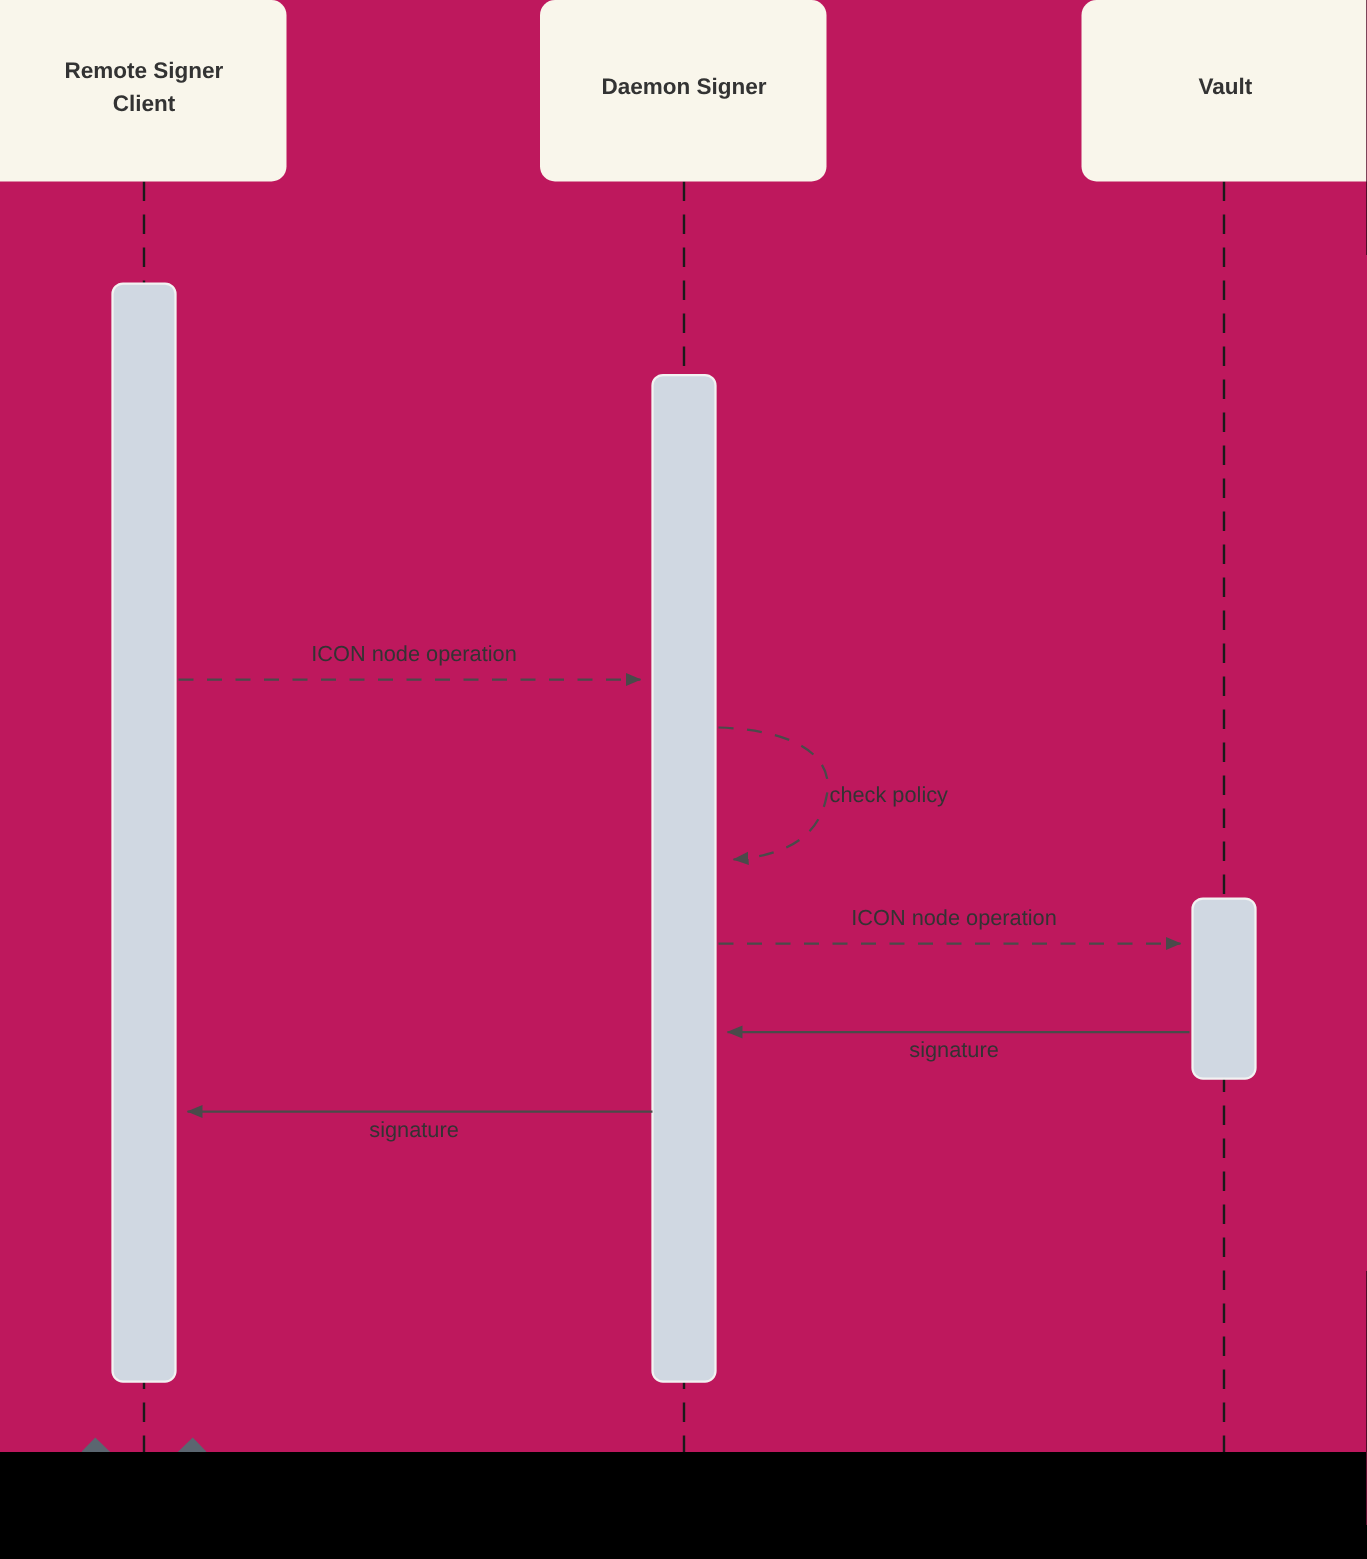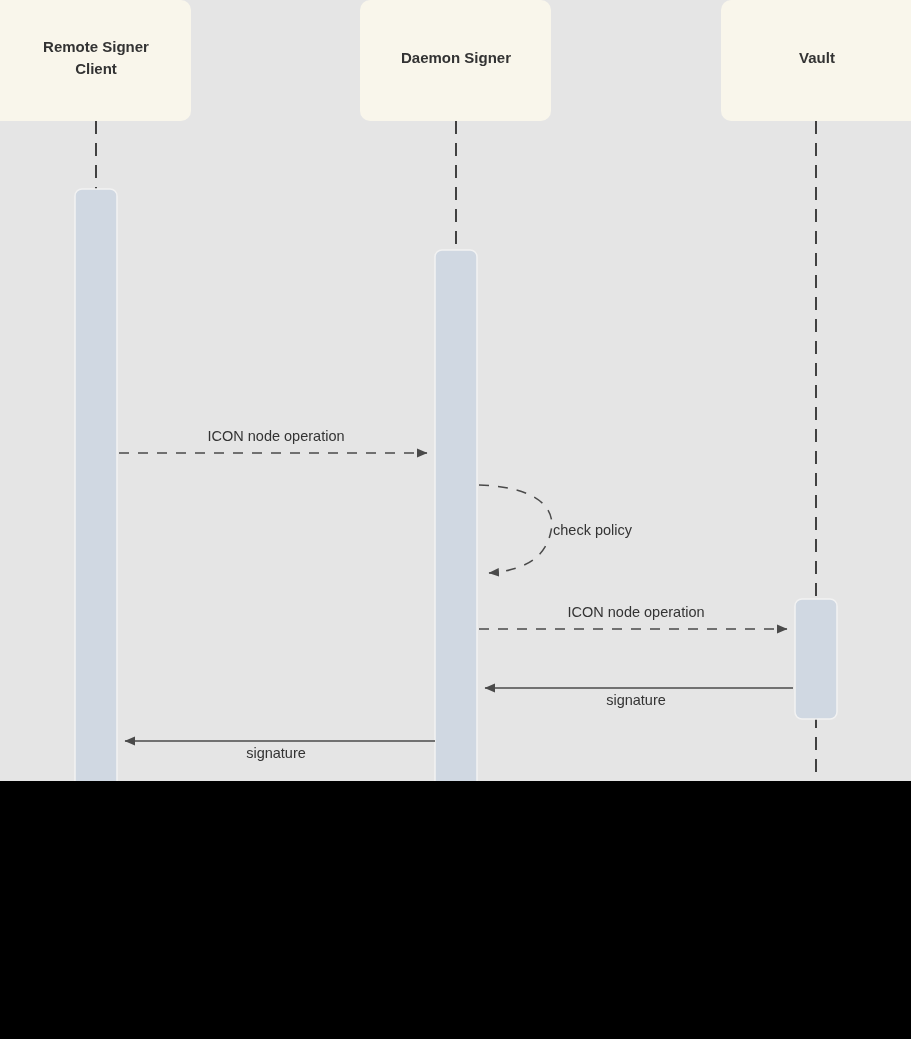--- a/index.html
+++ b/index.html
@@ -6,22 +6,22 @@
     margin: 0;
     padding: 0;
     background: #000;
   }
   body {
     font-family: "Liberation Sans", sans-serif;
   }
   #canvas {
     position: relative;
     width: 911px;
-    height: 781px;
-    background: #e5e5e5;
+    height: 968px;
+    background: #be185d;
     overflow: hidden;
   }
   #diagram-svg {
     position: absolute;
     left: 0;
     top: 0;
     width: 911px;
     height: 1039px;
   }
   .participant-label {

